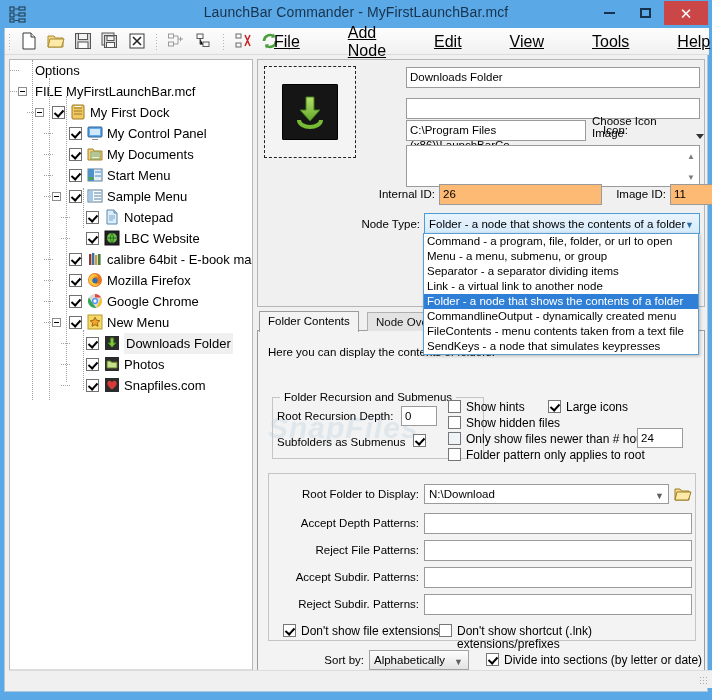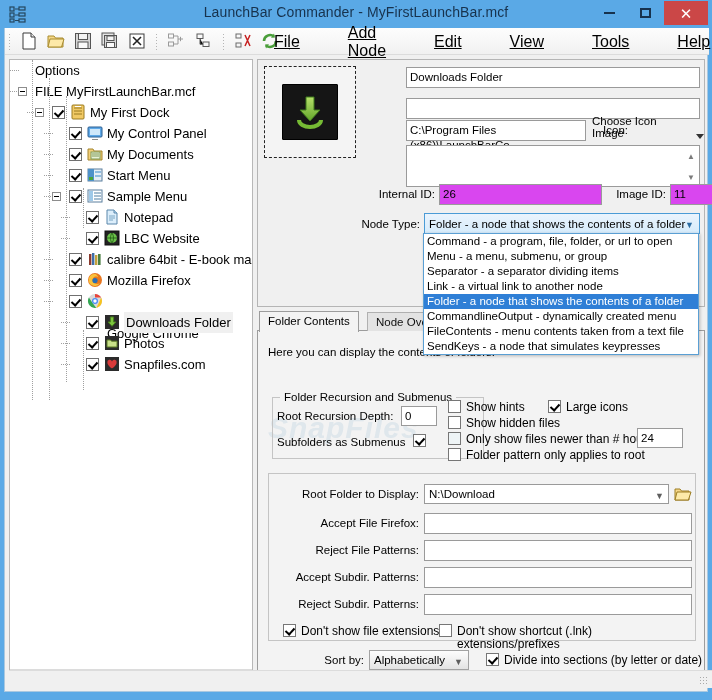--- a/index.html
+++ b/index.html
@@ -129,21 +129,21 @@
     display:flex;align-items:center;justify-content:center;border-radius:1px;}
   .fieldlabel{
     position:absolute;text-align:right;font-size:11.5px;color:#000;
   }
   .tbox{
     position:absolute;background:#fff;border:1px solid #9a9a9a;
     box-sizing:border-box;font-size:11.5px;
     padding:2px 3px;line-height:15px;color:#000;
     font-family:"Liberation Sans",sans-serif;
   }
-  .tbox.readonly{background:#d946ef;}
+  .tbox.readonly{background:#fdba74;}
   .notesbox{
     position:absolute;background:#fff;border:1px solid #9a9a9a;box-sizing:border-box;
   }
   .spin{
     position:absolute;width:14px;right:1px;
     display:flex;flex-direction:column;justify-content:center;align-items:center;
     color:#7b7b7b;font-size:8px;
   }
   .chooseicon{
     position:absolute;font-size:11.5px;color:#000;
@@ -396,21 +396,25 @@
                 <path d="M8 2a6 6 0 1 0 5 9c-2.2 1.6-5.6 1-7-1.2-1.2-1.9 0-4.4 2-5.2 1.3-.5 2.6 0 3.3.9C10.8 3.9 9.5 2 8 2z" fill="#f9c23c"></path>
                 <circle cx="8" cy="8.6" r="2.6" fill="#2a6fb5"></circle>
               </svg></span><span class="lbl" style="margin-left: 97px;">Mozilla Firefox</span></div>
           <div class="trow"><span class="dotdash" style="left: 34px; top: 10px; width: 9px;"></span><span class="cbx chk" style="left: 59px;"></span><span class="ticon" style="left: 77px;"><svg width="16" height="16" viewBox="0 0 16 16">
                 <circle cx="8" cy="8" r="7" fill="#d9d9d9"></circle>
                 <path d="M8 1a7 7 0 0 1 6.1 3.6H8z" fill="#e8453c"></path>
                 <path d="M14.1 4.6A7 7 0 0 1 9.2 14.9L12 9.5z" fill="#f7c31f"></path>
                 <path d="M9.2 14.9A7 7 0 0 1 1.9 4.6L5.2 9.5z" fill="#31a852"></path>
                 <circle cx="8" cy="8" r="3" fill="#4a8cf7"></circle>
                 <circle cx="8" cy="8" r="1.7" fill="#fff"></circle>
-              </svg></span><span class="lbl" style="margin-left: 97px; margin-top: 32px;">Google Chrome</span></div>
+              </svg></span><span class="lbl" style="margin-left: 97px;">Google Chrome</span></div>
+          <div class="trow"><span class="dotdash" style="left: 34px; top: 10px; width: 9px;"></span><span class="expander" style="left: 42px;"></span><span class="cbx chk" style="left: 59px;"></span><span class="ticon" style="left: 77px;"><svg width="16" height="16" viewBox="0 0 16 16">
+                <rect x="1" y="1" width="14" height="14" fill="#f4d86a" stroke="#b79a2a"></rect>
+                <path d="M8 3.2l1.5 3 3.3.5-2.4 2.3.6 3.3L8 10.7l-3 1.6.6-3.3L3.2 6.7l3.3-.5z" fill="#f2a22b" stroke="#9c6b12"></path>
+              </svg></span><span class="lbl" style="margin-left: 97px;">New Menu</span></div>
           <div class="trow"><span class="dotdash" style="left: 51px; top: 10px; width: 9px;"></span><span class="cbx chk" style="left: 76px;"></span><span class="ticon" style="left: 94px;"><svg width="16" height="16" viewBox="0 0 16 16">
                 <rect x="1" y="1" width="14" height="14" fill="#2b2b2b"></rect>
                 <path d="M6.4 3h3.2v5h2.3L8 12.3 4.1 8h2.3z" fill="#7dc63e" stroke="#4a8220"></path>
               </svg></span><span class="lbl sel-lbl" style="margin-left: 114px;">Downloads Folder</span></div>
           <div class="trow"><span class="dotdash" style="left: 51px; top: 10px; width: 9px;"></span><span class="cbx chk" style="left: 76px;"></span><span class="ticon" style="left: 94px;"><svg width="16" height="16" viewBox="0 0 16 16">
                 <rect x="1" y="1" width="14" height="14" fill="#2b2b2b"></rect>
                 <path d="M3 5h3.6l.9 1.2H13v5.8H3z" fill="#c9e08a" stroke="#5d7d28"></path>
               </svg></span><span class="lbl" style="margin-left: 114px;">Photos</span></div>
           <div class="trow"><span class="dotdash" style="left: 51px; top: 10px; width: 9px;"></span><span class="cbx chk" style="left: 76px;"></span><span class="ticon" style="left: 94px;"><svg width="16" height="16" viewBox="0 0 16 16">
                 <rect x="1" y="1" width="14" height="14" fill="#2b2b2b"></rect>
@@ -522,21 +526,21 @@
             <span>N:\Download</span>
             <span class="arw">▼</span>
           </div>
           <div class="folderbtn" style="left:404px;top:10px;">
             <svg width="18" height="16" viewBox="0 0 18 16">
                 <path d="M1 3h5l1.5 2H15v9H1z" fill="#f6d889" stroke="#9c7d22"></path>
                 <path d="M3 6h14l-2.6 8H1z" fill="#fdeaa8" stroke="#9c7d22"></path>
               </svg>
           </div>
 
-          <div style="position:absolute;left:10px;top:43px;width:140px;text-align:right;font-size:11.5px;">Accept File Firefox:</div>
+          <div style="position:absolute;left:10px;top:43px;width:140px;text-align:right;font-size:11.5px;">Accept Depth Patterns:</div>
           <div class="tbox" style="left:155px;top:39px;width:268px;height:21px;"></div>
 
           <div style="position:absolute;left:10px;top:70px;width:140px;text-align:right;font-size:11.5px;">Reject File Patterns:</div>
           <div class="tbox" style="left:155px;top:66px;width:268px;height:21px;"></div>
 
           <div style="position:absolute;left:2px;top:97px;width:148px;text-align:right;font-size:11.5px;">Accept Subdir. Patterns:</div>
           <div class="tbox" style="left:155px;top:93px;width:268px;height:21px;"></div>
 
           <div style="position:absolute;left:2px;top:124px;width:148px;text-align:right;font-size:11.5px;">Reject Subdir. Patterns:</div>
           <div class="tbox" style="left:155px;top:120px;width:268px;height:21px;"></div>

